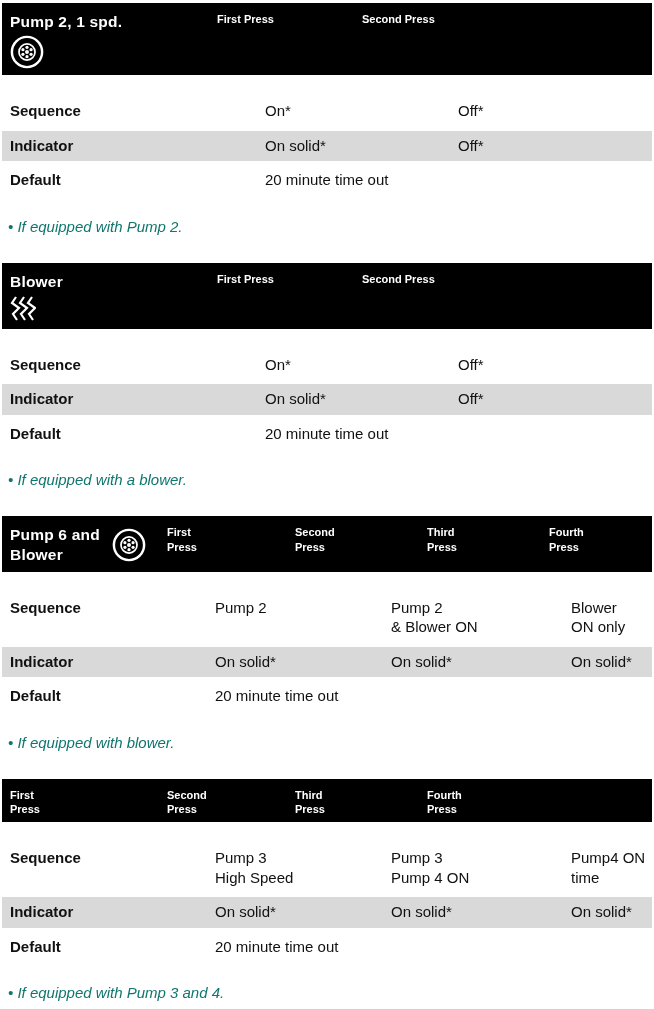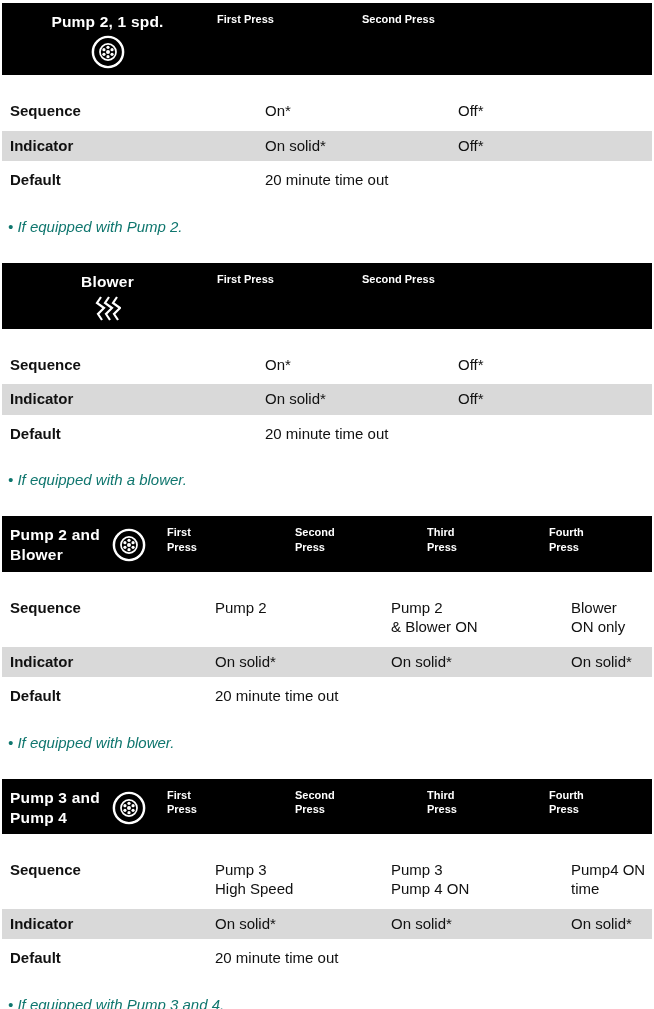--- a/index.html
+++ b/index.html
@@ -5,21 +5,21 @@
   * { box-sizing: border-box; }
   html, body { margin:0; padding:0; background:#ffffff; }
   body { width:654px; font-family:"Liberation Sans","DejaVu Sans",sans-serif; font-size:15px; color:#111; }
   .page { width:654px; padding-top:3px; }
   .tbl { width:650px; margin:0 2px 28px 2px; }
   .tbl.mt-lg { margin-top:14px; }
 
   .thead { display:grid; background:var(--header-bg,#000); color:var(--header-text,#fff); font-weight:bold; }
   .cols3 { grid-template-columns:207px 145px 1fr; }
   .cols5 { grid-template-columns:157px 128px 132px 122px 1fr; }
-  .thead > div { padding:9px 4px 6px 8px;align-items:center; }
+  .thead > div { padding:9px 4px 6px 8px; }
   .title-cell { display:flex; flex-direction:column; align-items:flex-start; gap:3px; }
   .title-cell.inline { flex-direction:row; align-items:center; gap:12px; }
   .title { white-space:pre-line; line-height:1.3; font-size:15.5px; letter-spacing:.2px; }
   .col-head { white-space:pre-line; line-height:1.3; font-size:11px; }
   .icon { display:inline-flex; line-height:0; }
 
   .row { display:grid; margin-top:4px; padding:5px 0 6px 0;gap:48px; }
   .row.first { margin-top:21px; }
   .row > div { padding-left:8px; white-space:pre-line; line-height:1.3; }
   .row-label { font-weight:bold; }
@@ -99,21 +99,21 @@
     <div class="row cols3">
       <div class="row-label">Default</div>
       <div class="cell span">20 minute time out</div>
     </div>
     <p class="footnote">• If equipped with a blower.</p>
   </section>
 
   <section class="tbl">
     <header class="thead cols5">
       <div class="title-cell inline">
-        <div class="title">Pump 2 and
+        <div class="title">Pump 6 and
 Blower</div>
         <span class="icon">
           <svg width="34" height="34" viewBox="0 0 36 36" aria-hidden="true">
             <circle cx="18" cy="18" r="16" fill="none" stroke="#fff" stroke-width="2.6"></circle>
             <circle cx="18" cy="18" r="8.5" fill="none" stroke="#fff" stroke-width="1.8"></circle>
             <circle cx="18" cy="18" r="2.1" fill="#fff"></circle>
             <circle cx="18" cy="13" r="1.7" fill="#fff"></circle>
             <circle cx="22.3" cy="15.5" r="1.7" fill="#fff"></circle>
             <circle cx="22.3" cy="20.5" r="1.7" fill="#fff"></circle>
             <circle cx="18" cy="23" r="1.7" fill="#fff"></circle>
@@ -149,37 +149,20 @@
     </div>
     <div class="row cols5">
       <div class="row-label">Default</div>
       <div class="cell span">20 minute time out</div>
     </div>
     <p class="footnote">• If equipped with blower.</p>
   </section>
 
   <section class="tbl mt-lg">
     <header class="thead cols5">
-      <div class="title-cell inline">
-        <div class="title">Pump 3 and
-Pump 4</div>
-        <span class="icon">
-          <svg width="34" height="34" viewBox="0 0 36 36" aria-hidden="true">
-            <circle cx="18" cy="18" r="16" fill="none" stroke="#fff" stroke-width="2.6"></circle>
-            <circle cx="18" cy="18" r="8.5" fill="none" stroke="#fff" stroke-width="1.8"></circle>
-            <circle cx="18" cy="18" r="2.1" fill="#fff"></circle>
-            <circle cx="18" cy="13" r="1.7" fill="#fff"></circle>
-            <circle cx="22.3" cy="15.5" r="1.7" fill="#fff"></circle>
-            <circle cx="22.3" cy="20.5" r="1.7" fill="#fff"></circle>
-            <circle cx="18" cy="23" r="1.7" fill="#fff"></circle>
-            <circle cx="13.7" cy="20.5" r="1.7" fill="#fff"></circle>
-            <circle cx="13.7" cy="15.5" r="1.7" fill="#fff"></circle>
-          </svg>
-        </span>
-      </div>
       <div class="col-head">First
 Press</div>
       <div class="col-head">Second
 Press</div>
       <div class="col-head">Third
 Press</div>
       <div class="col-head">Fourth
 Press</div>
     </header>
     <div class="row first cols5">

